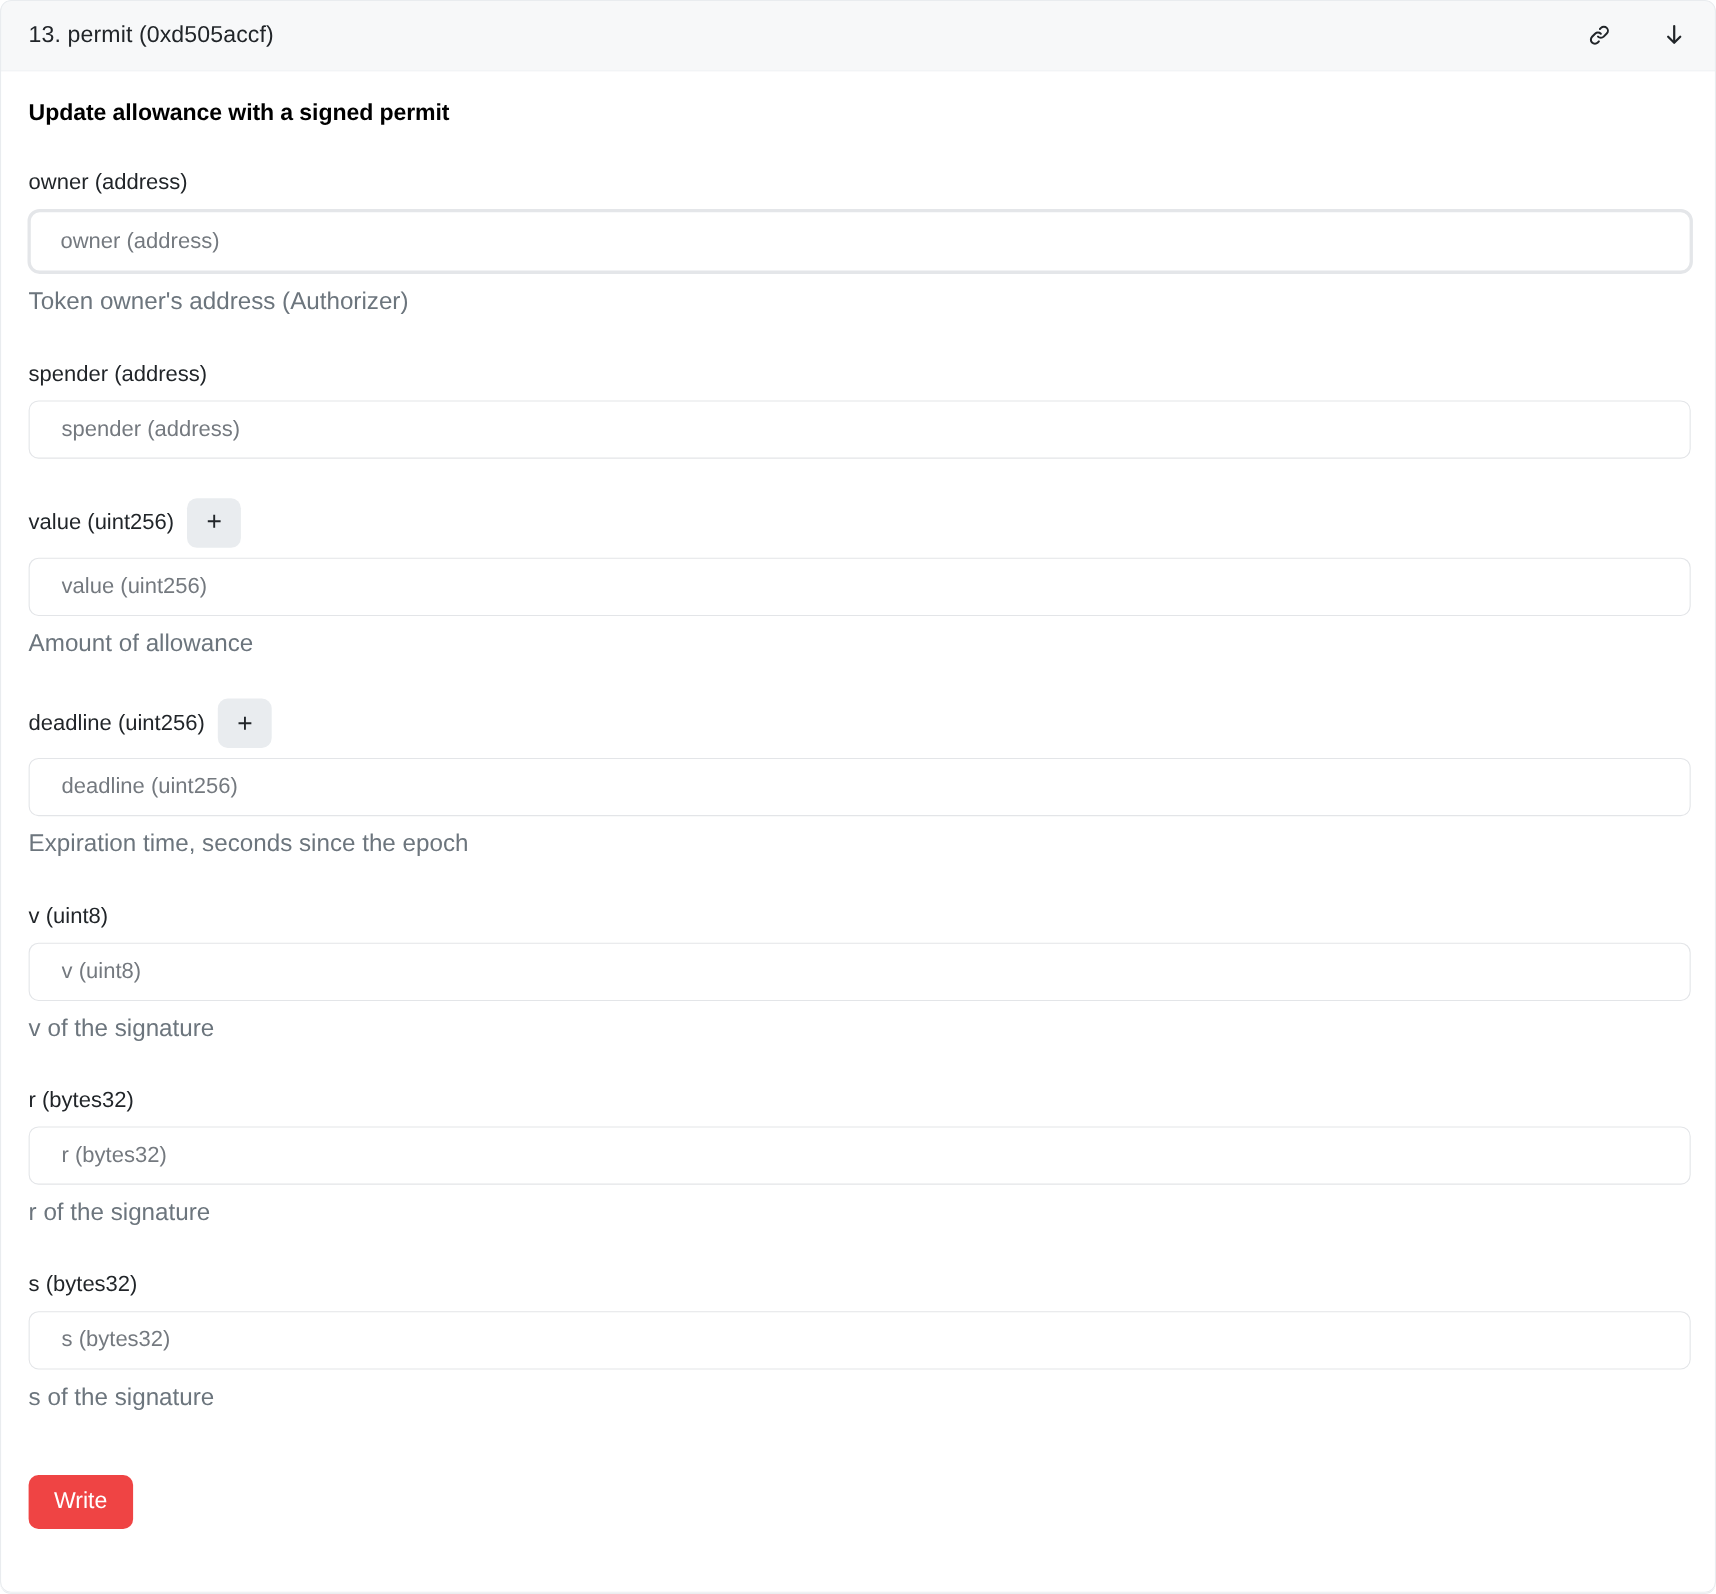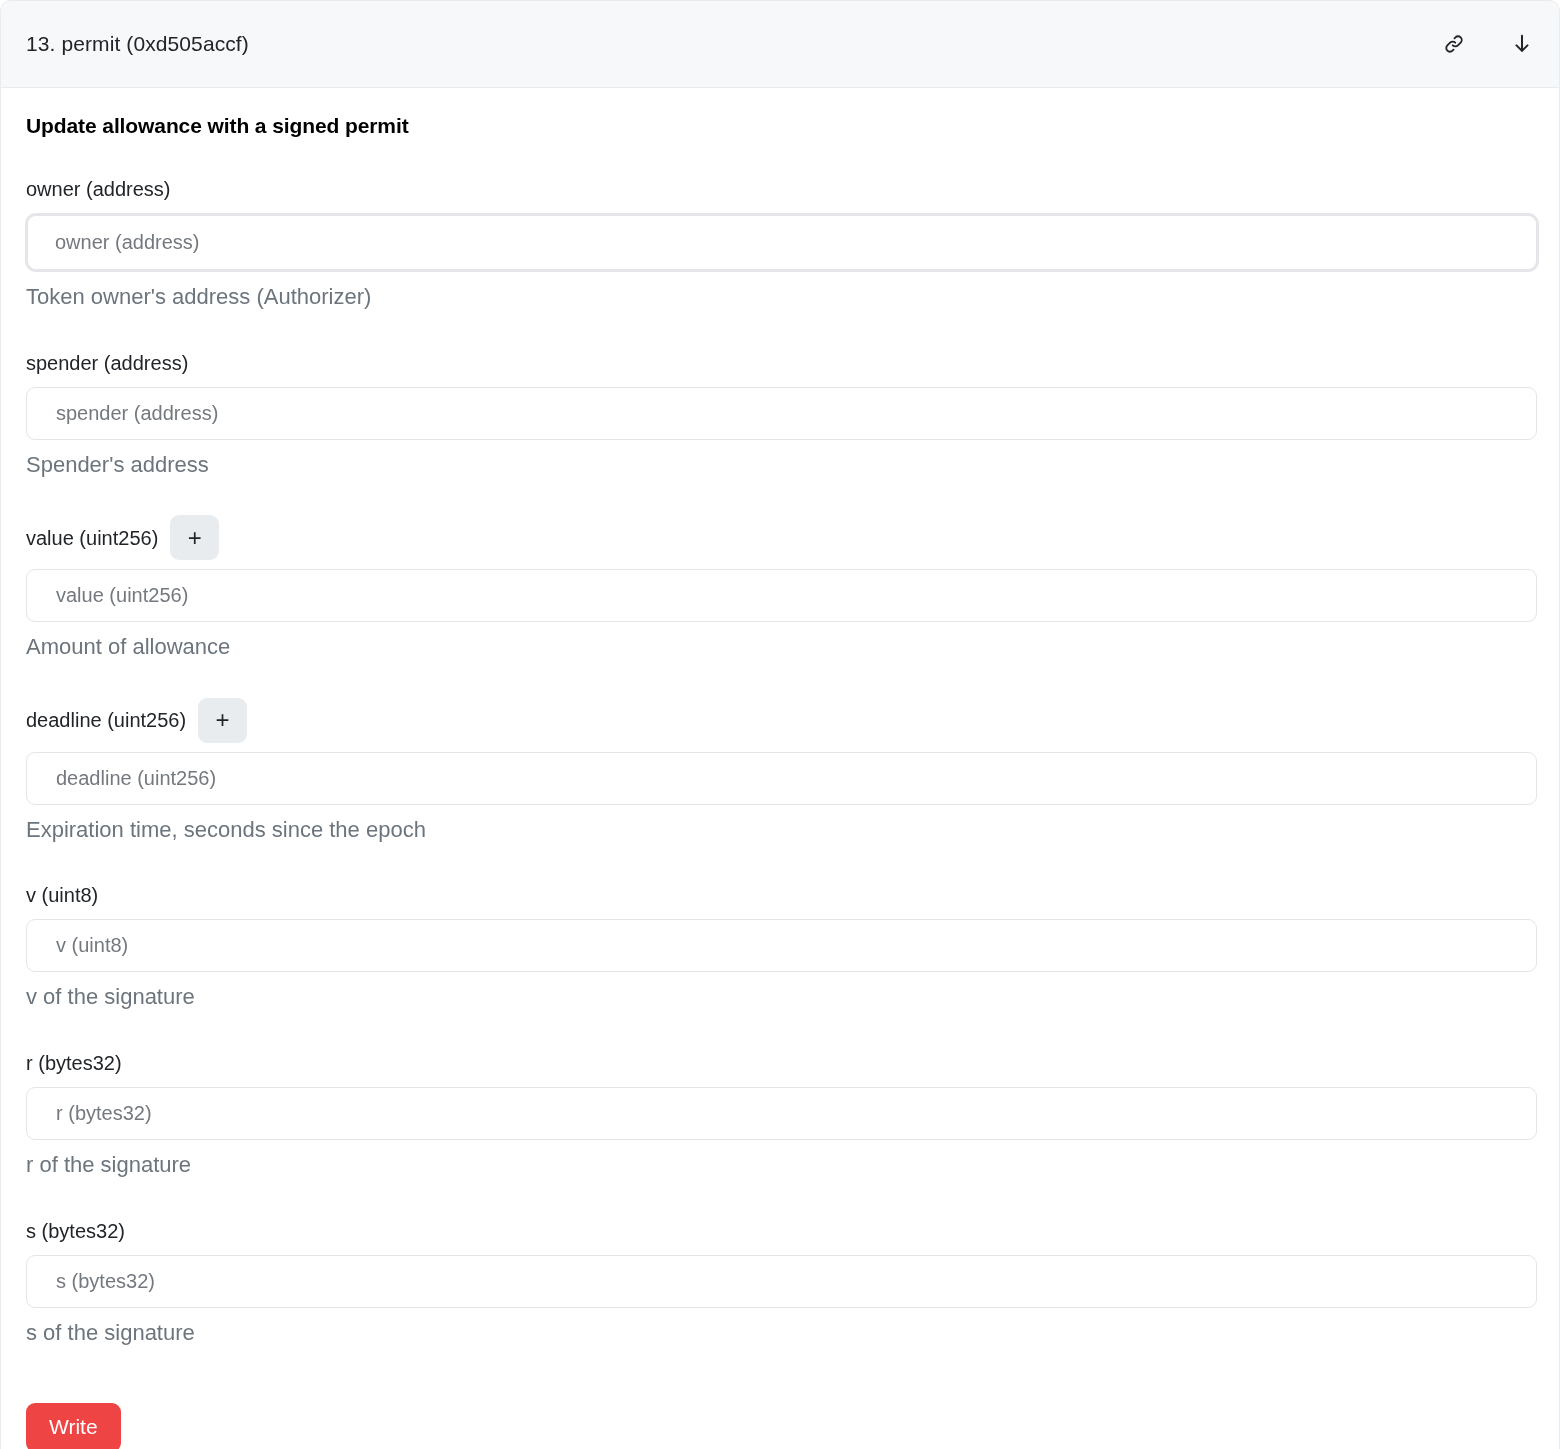--- a/index.html
+++ b/index.html
@@ -32,21 +32,21 @@
     content: "";
     position: absolute;
     inset: 0;
     border: 1px solid #e9ecef;
     border-radius: 10px;
     pointer-events: none;
   }
 
   
   .card-header {
-    height: 88px;
+    height: 65px;
     background: #f7f8f9;
     border-bottom: 1px solid #e9ecef;
     border-top-left-radius: 10px;
     border-top-right-radius: 10px;
     display: flex;
     align-items: center;
     padding: 0 20px 0 26px;
     justify-content: space-between;
   }
   .header-title {
@@ -207,21 +207,20 @@
       <input class="field-input focused" type="text" placeholder="owner (address)" style="">
       <div class="field-help">Token owner's address (Authorizer)</div>
     </div>
 
     
     <div class="field">
       <div class="field-label-row">
         <span class="field-label">spender (address)</span>
       </div>
       <input class="field-input" type="text" placeholder="spender (address)" style="">
-      <div class="field-help">Spender's address</div>
     </div>
 
     
     <div class="field">
       <div class="field-label-row">
         <span class="field-label">value (uint256)</span>
         <button class="plus-btn">+</button>
       </div>
       <input class="field-input" type="text" placeholder="value (uint256)" style="">
       <div class="field-help">Amount of allowance</div>

